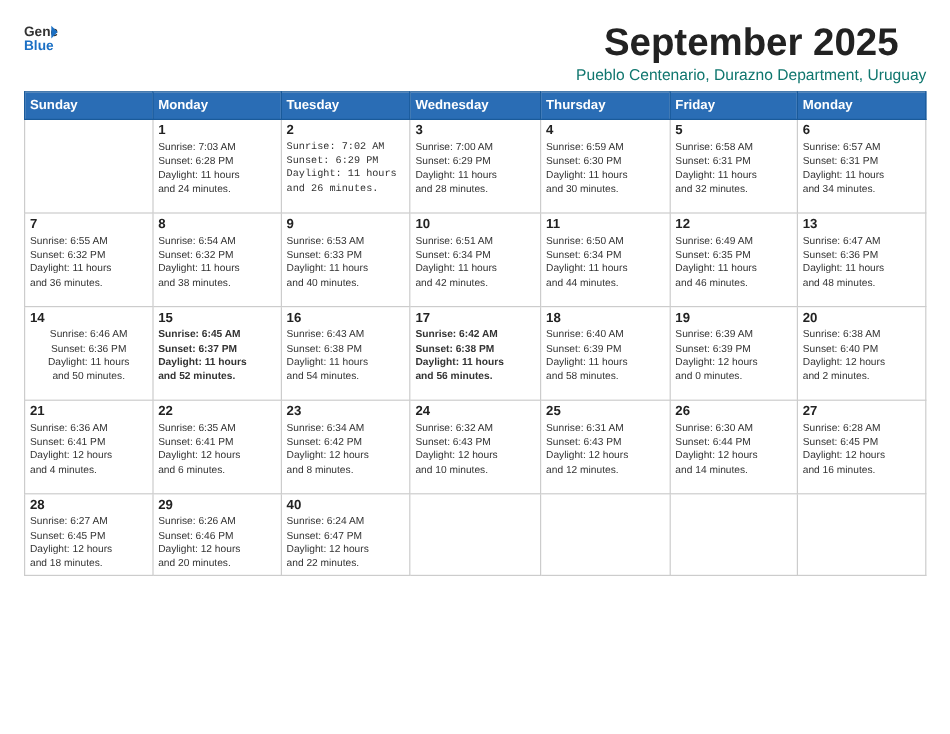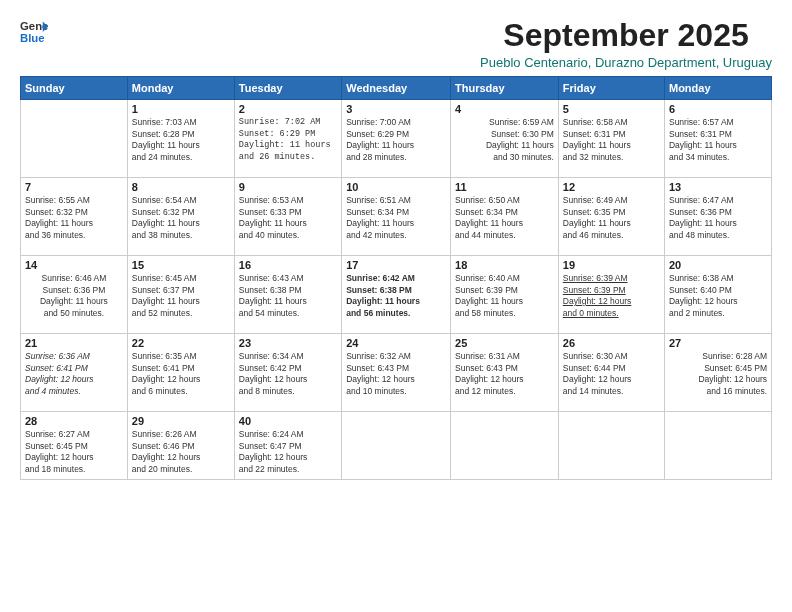--- a/index.html
+++ b/index.html
@@ -136,21 +136,21 @@
           </td>
           <td>
             <span class="day-num">3</span>
             <div class="cell-text" style="white-space: pre-line;">Sunrise: 7:00 AM
 Sunset: 6:29 PM
 Daylight: 11 hours
 and 28 minutes.</div>
           </td>
           <td>
             <span class="day-num">4</span>
-            <div class="cell-text" style="white-space: pre-line; text-align: right;">Sunrise: 6:59 AM
+            <div class="cell-text" style="white-space: pre-line;">Sunrise: 6:59 AM
 Sunset: 6:30 PM
 Daylight: 11 hours
 and 30 minutes.</div>
           </td>
           <td>
             <span class="day-num">5</span>
             <div class="cell-text" style="white-space: pre-line;">Sunrise: 6:58 AM
 Sunset: 6:31 PM
 Daylight: 11 hours
 and 32 minutes.</div>
@@ -217,21 +217,21 @@
         <tr>
           <td>
             <span class="day-num">14</span>
             <div class="cell-text" style="white-space: pre-line; text-align: center;">Sunrise: 6:46 AM
 Sunset: 6:36 PM
 Daylight: 11 hours
 and 50 minutes.</div>
           </td>
           <td>
             <span class="day-num">15</span>
-            <div class="cell-text" style="white-space: pre-line;">Sunrise: 6:45 AM
+            <div class="cell-text" style="white-space: pre-line; font-weight: bold;">Sunrise: 6:45 AM
 Sunset: 6:37 PM
 Daylight: 11 hours
 and 52 minutes.</div>
           </td>
           <td>
             <span class="day-num">16</span>
             <div class="cell-text" style="white-space: pre-line;">Sunrise: 6:43 AM
 Sunset: 6:38 PM
 Daylight: 11 hours
 and 54 minutes.</div>
@@ -245,37 +245,37 @@
           </td>
           <td>
             <span class="day-num">18</span>
             <div class="cell-text" style="white-space: pre-line;">Sunrise: 6:40 AM
 Sunset: 6:39 PM
 Daylight: 11 hours
 and 58 minutes.</div>
           </td>
           <td>
             <span class="day-num">19</span>
-            <div class="cell-text" style="white-space: pre-line; text-decoration: underline;">Sunrise: 6:39 AM
+            <div class="cell-text" style="white-space: pre-line;">Sunrise: 6:39 AM
 Sunset: 6:39 PM
 Daylight: 12 hours
 and 0 minutes.</div>
           </td>
           <td>
             <span class="day-num">20</span>
             <div class="cell-text" style="white-space: pre-line;">Sunrise: 6:38 AM
 Sunset: 6:40 PM
 Daylight: 12 hours
 and 2 minutes.</div>
           </td>
         </tr>
         <tr>
           <td>
             <span class="day-num">21</span>
-            <div class="cell-text" style="white-space: pre-line; font-style: italic;">Sunrise: 6:36 AM
+            <div class="cell-text" style="white-space: pre-line;">Sunrise: 6:36 AM
 Sunset: 6:41 PM
 Daylight: 12 hours
 and 4 minutes.</div>
           </td>
           <td>
             <span class="day-num">22</span>
             <div class="cell-text" style="white-space: pre-line;">Sunrise: 6:35 AM
 Sunset: 6:41 PM
 Daylight: 12 hours
 and 6 minutes.</div>
@@ -303,21 +303,21 @@
           </td>
           <td>
             <span class="day-num">26</span>
             <div class="cell-text" style="white-space: pre-line;">Sunrise: 6:30 AM
 Sunset: 6:44 PM
 Daylight: 12 hours
 and 14 minutes.</div>
           </td>
           <td>
             <span class="day-num">27</span>
-            <div class="cell-text" style="white-space: pre-line; text-align: right;">Sunrise: 6:28 AM
+            <div class="cell-text" style="white-space: pre-line;">Sunrise: 6:28 AM
 Sunset: 6:45 PM
 Daylight: 12 hours
 and 16 minutes.</div>
           </td>
         </tr>
         <tr class="last-row">
           <td>
             <span class="day-num">28</span>
             <div class="cell-text" style="white-space: pre-line;">Sunrise: 6:27 AM
 Sunset: 6:45 PM

